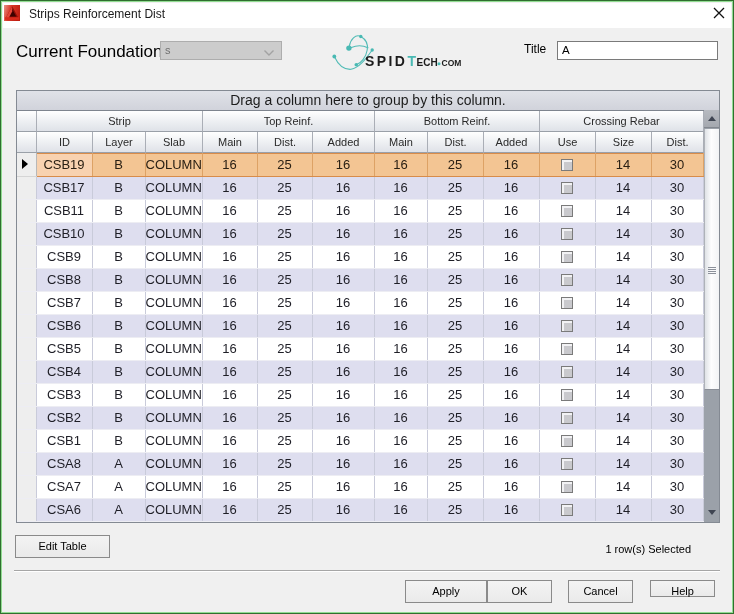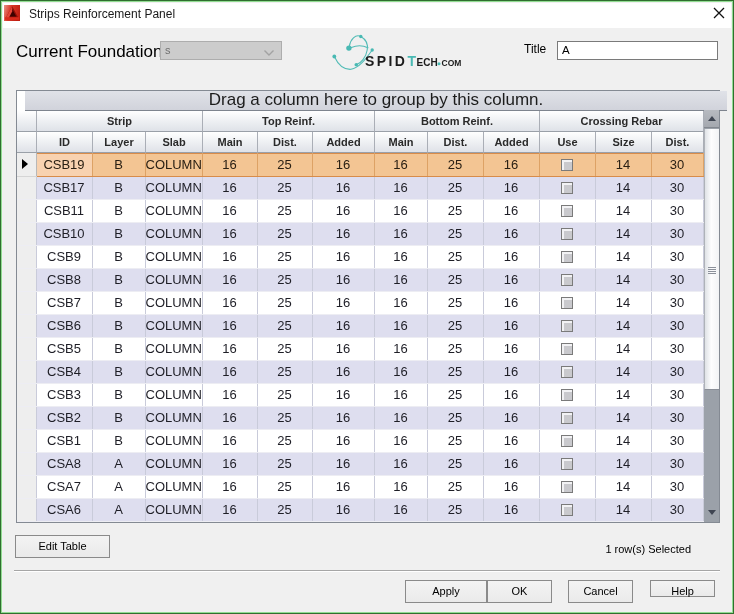--- a/index.html
+++ b/index.html
@@ -4,22 +4,22 @@
 html,body{width:734px;height:614px;overflow:hidden}
 body{position:relative;font-family:"Liberation Sans",sans-serif;background:#f0f0f0;border:1px solid #2f6f2f;box-shadow:inset 0 0 0 1px #92dc92}
 .titlebar{position:absolute;left:2px;top:2px;right:2px;height:25px;background:#fff}
 .ticon{position:absolute;left:1px;top:2px;width:16px;height:16px}
 .ttext{position:absolute;left:26px;top:4px;font-size:12px;color:#1a1a1a}
 .closex{position:absolute;right:8px;top:4px;font-size:15px;color:#111;font-weight:400}
 .lbl{position:absolute;font-size:17px;color:#000}
 .combo{position:absolute;left:159px;top:40px;width:122px;height:19px;background:#cccccc;border:1px solid #adadad;font-size:11px;color:#707070;line-height:17px;padding-left:4px}
 .tinput{position:absolute;left:556px;top:40px;width:161px;height:19px;background:#fff;border:1px solid #7a7a7a;font-size:11.5px;color:#000;line-height:17px;padding-left:4px}
 .grid{position:absolute;left:15px;top:89px;width:704px;height:433px;border:1px solid #848a93;background:#fff}
-.dragband{position:absolute;left:8px;top:0;width:702px;height:20px;background:linear-gradient(#e0e2e8,#d1d3db);border-bottom:1px solid #7e848e;font-size:17px;color:#1c1c1c;text-align:center;line-height:18px}
-.hc{position:absolute;background:linear-gradient(#ffffff,#eef0f3 50%,#dfe2e8);border-right:1px solid #aaaeb6;border-bottom:1px solid #9aa0a8;font-size:11px;font-weight:bold;color:#2a2a2a;text-align:center;line-height:20px}
+.dragband{position:absolute;left:0;top:0;width:702px;height:20px;background:linear-gradient(#e0e2e8,#d1d3db);border-bottom:1px solid #7e848e;font-size:14px;color:#1c1c1c;text-align:center;line-height:18px}
+.hc{position:absolute;background:linear-gradient(#ffffff,#eef0f3 50%,#dfe2e8);border-right:1px solid #aaaeb6;border-bottom:1px solid #9aa0a8;font-size:11px;font-weight:normal;color:#2a2a2a;text-align:center;line-height:20px}
 .gr{top:20px;height:21px}
 .cr{top:41px;height:21px}
 table.data{position:absolute;left:0;top:62px;border-collapse:collapse;table-layout:fixed;width:686px;font-size:13px;color:#1e1e26}
 table.data td{height:23px;text-align:center;padding:0;border-right:1px solid #c9cbda;border-bottom:1px solid #ededf3;overflow:hidden}
 tr.alt td{background:#dedeef}
 tr.norm td{background:#ffffff}
 td.ind{background:#eeeeee !important;border-right:1px solid #b8b8b8;border-bottom:1px solid #d5d5d5;position:relative}
 tr.sel td{background:#f3c593;border-right:1px solid #dda265;border-bottom:1px solid #d88c4a;box-shadow:inset 0 1px 0 #d88c4a;color:#2a2014}
 tr.sel td.idc{background:#f8d2b0}
 tr.sel td.ind{background:#eeeeee !important;border-right:1px solid #b8b8b8;box-shadow:none;border-bottom:1px solid #d5d5d5}
@@ -45,21 +45,21 @@
           <stop offset="0.45" stop-color="#d93728"></stop>
           <stop offset="1" stop-color="#c01f12"></stop>
         </linearGradient>
       </defs>
       <rect x="0" y="0" width="16" height="16" fill="url(#ri)"></rect>
       <path d="M8.2 1.2 L14.6 13.2 L1.6 13.2 Z" fill="#8f0f06"></path>
       <path d="M8.2 4.2 L12.3 11.6 L4.3 11.6 Z" fill="#3d0200"></path>
       <path d="M8.2 1.2 L1.6 13.2 L4.6 13.2 L8.2 6.4 Z" fill="#e4473a"></path>
       <rect x="1" y="12.2" width="14" height="2.6" fill="#d92b1c"></rect>
     </svg>
-<span class="ttext">Strips Reinforcement Panel</span>
+<span class="ttext">Strips Reinforcement Dist</span>
 <svg class="closex" style="position:absolute;right:6px;top:4px" width="12" height="12" viewBox="0 0 12 12">
       <path d="M1 1 L11 11 M11 1 L1 11" stroke="#111" stroke-width="1.3"></path>
     </svg>
 </div>
 <div class="lbl" style="left:15px;top:41px">Current Foundation/Slab</div>
 <div class="combo">s<svg style="position:absolute;right:7px;top:8px" width="10" height="6" viewBox="0 0 10 6">
       <path d="M0.5 0.5 L5 5 L9.5 0.5" fill="none" stroke="#a2a2a2" stroke-width="1.4"></path>
     </svg></div>
 <div class="lbl" style="left:523px;top:41px;font-size:12px">Title</div>
 <div class="tinput">A</div>

